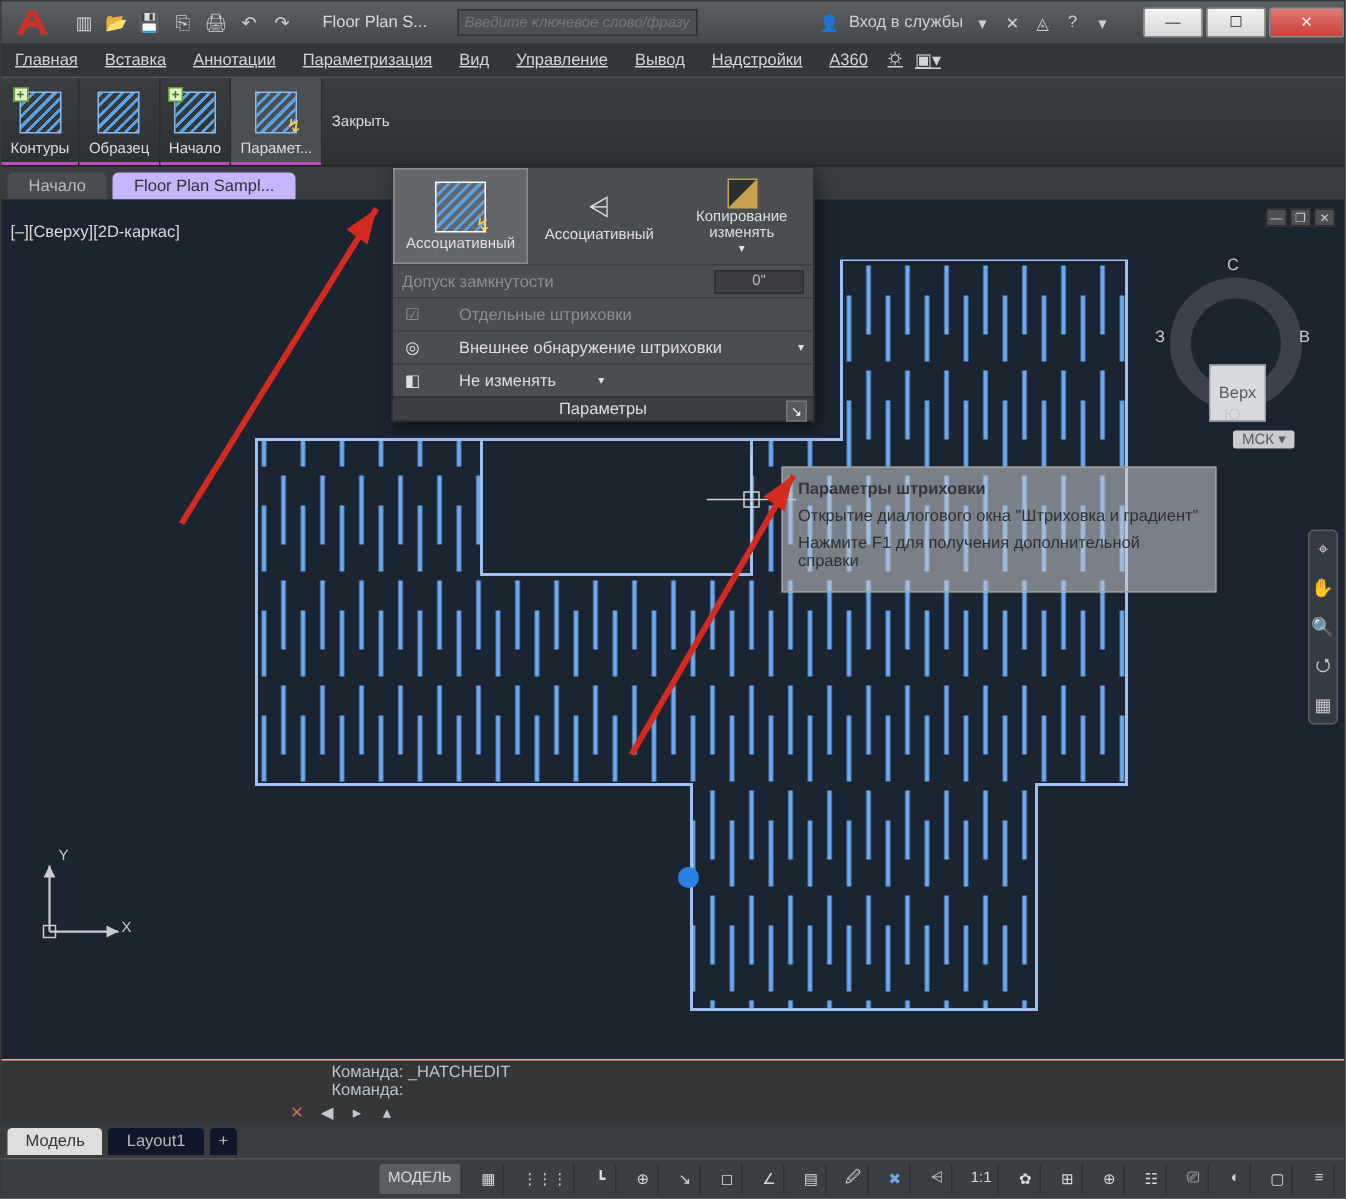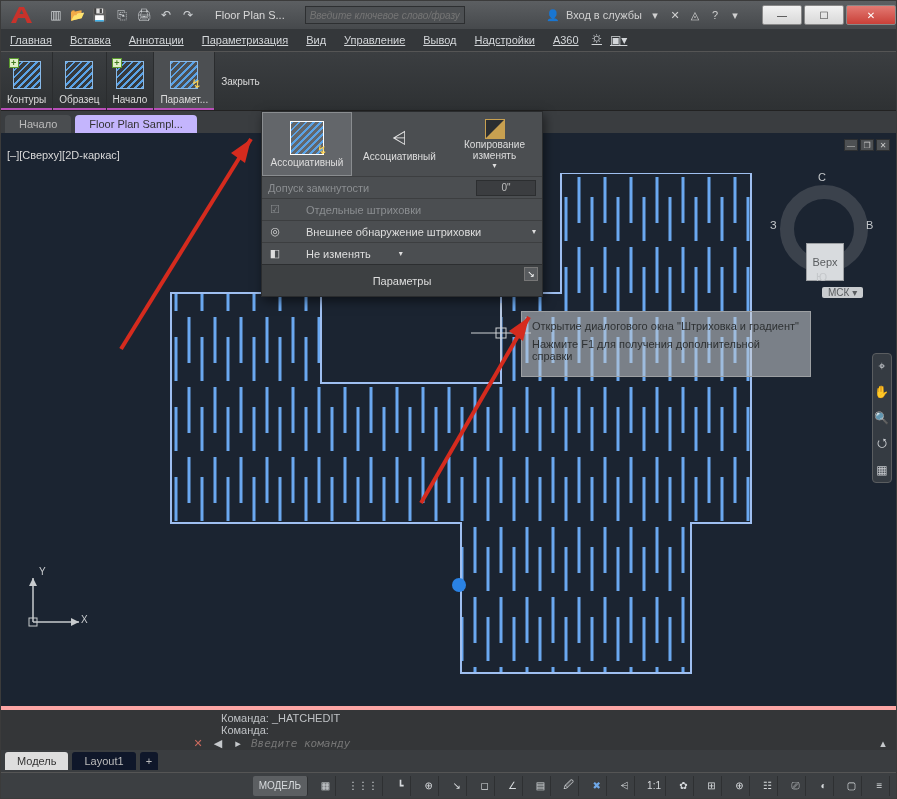--- a/index.html
+++ b/index.html
@@ -49,21 +49,21 @@
 
 .drop { position:absolute; left:260px; top:110px; width:282px; background:#4b4e51; border:1px solid #2a2c2e; color:#dedede; font-size:11px; z-index:20; box-shadow:2px 4px 10px rgba(0,0,0,.5); }
 .drop-head { display:flex; height:64px; }
 .drop-big { flex:0 0 90px; display:flex; flex-direction:column; align-items:center; justify-content:center; background:#63666a; border:1px solid #8a8d90; }
 .drop-big .hatch-ico { width:34px; height:34px; }
 .drop-bbtn { flex:1; display:flex; flex-direction:column; align-items:center; justify-content:center; padding:0 4px; cursor:pointer; }
 .drop-bbtn .ico { width:24px; height:24px; display:flex; align-items:center; justify-content:center; color:#e8e8e8; font-size:18px; }
 .drop-row { display:flex; align-items:center; height:22px; border-top:1px solid #3c3e40; padding:0 6px; gap:24px; cursor:pointer; }
 .drop-row.disabled { color:#8b8e91; }
 .drop-row .inp { margin-left:auto; width:60px; height:16px; background:#3b3d40; border:1px solid #2c2e30; color:#bfbfbf; font-size:10px; text-align:center; }
-.drop-foot { height:32px; background:#3d4042; border-top:1px solid #2c2e30; display:flex; align-items:center; justify-content:center; position:relative; cursor:pointer; }
+.drop-foot { height:16px; background:#3d4042; border-top:1px solid #2c2e30; display:flex; align-items:center; justify-content:center; position:relative; cursor:pointer; }
 .drop-foot .expand { position:absolute; right:4px; top:2px; width:14px; height:14px; background:#585b5e; border:1px solid #777; font-size:9px; color:#fff; display:flex; align-items:center; justify-content:center; }
 
 
 .tip { position:absolute; left:520px; top:310px; width:290px; background:rgba(200,204,207,.55); color:#2e3133; font-size:11px; padding:8px 10px; border:1px solid #9da0a3; z-index:15; }
 .tip b { font-weight:bold; display:block; margin-bottom:6px; color:#33363a; }
 .tip p { margin-bottom:6px; }
 
 
 .cube-wrap { position:absolute; top:40px; right:22px; width:100px; height:120px; color:#b8bcc0; font-size:11px; z-index:10; }
 .cube-ring { position:absolute; top:12px; left:6px; width:88px; height:88px; border:14px solid rgba(120,124,128,.35); border-radius:50%; }
@@ -77,21 +77,21 @@
 
 
 .navbar { position:absolute; right:4px; top:220px; width:20px; background:rgba(72,75,78,.6); border:1px solid #5a5d60; border-radius:4px; padding:4px 0; display:flex; flex-direction:column; gap:10px; align-items:center; z-index:10; }
 .navbar .nbtn { width:16px; height:16px; color:#c7cace; font-size:12px; display:flex; align-items:center; justify-content:center; cursor:pointer; }
 
 
 .ws-btns { position:absolute; top:6px; right:6px; display:flex; gap:2px; z-index:10; }
 .ws-btns div { width:14px; height:12px; background:#4d5053; border:1px solid #2d2f31; color:#ccc; font-size:8px; display:flex; align-items:center; justify-content:center; cursor:pointer; }
 
 
-.cmd { height:44px; background:#343638; border-top:4px solid #fca5a5; font-size:11px; color:#c5c8cb; display:flex; flex-direction:column; position:relative; }
+.cmd { height:44px; background:#343638; border-top:1px solid #fca5a5; font-size:11px; color:#c5c8cb; display:flex; flex-direction:column; position:relative; }
 .cmd-hist { flex:1; padding:2px 0 0 220px; font-family:Consolas,monospace; font-size:11px; color:#bfc2c5; }
 .cmd-input-row { height:20px; display:flex; align-items:center; padding-left:190px; gap:6px; }
 .cmd-input { flex:1; background:transparent; border:none; color:#9ea1a4; font-family:Consolas,monospace; font-size:11px; font-style:italic; outline:none; }
 
 
 .mtabs { height:22px; background:#3a3d40; display:flex; align-items:center; font-size:11px; color:#bcbcbc; }
 .mtab { padding:3px 12px; background:#0f172a; border-top-left-radius:3px; border-top-right-radius:3px; margin-left:4px; cursor:pointer; }
 .mtab.active { background:#dedede; color:#333; }
 .mtab.plus { padding:3px 6px; }
 
@@ -310,34 +310,34 @@
       <span>Не изменять</span>
       <span style="margin-left:4px; font-size:8px;">▾</span>
     </div>
     <div class="drop-foot">
       <span>Параметры</span>
       <div class="expand">↘</div>
     </div>
   </div>
 
   <div class="tip">
+    <b>Параметры штриховки</b>
     <p>Открытие диалогового окна "Штриховка и градиент"</p>
     <p>Нажмите F1 для получения дополнительной справки</p>
   </div>
 
   <div class="cmd">
     <div class="cmd-hist">
       <div>Команда: _HATCHEDIT</div>
       <div>Команда:</div>
     </div>
     <div class="cmd-input-row">
       <span class="mini-ico" style="color:#cc6a5e">✕</span>
       <span class="mini-ico">◀</span>
       <span class="mini-ico">▸</span>
-      <input class="cmd-input" placeholder="Введите команду" style="">
       <span class="mini-ico" style="margin-right:6px">▴</span>
     </div>
   </div>
 
   <div class="mtabs">
     <div class="mtab active">Модель</div>
     <div class="mtab">Layout1</div>
     <div class="mtab plus">+</div>
   </div>
 

